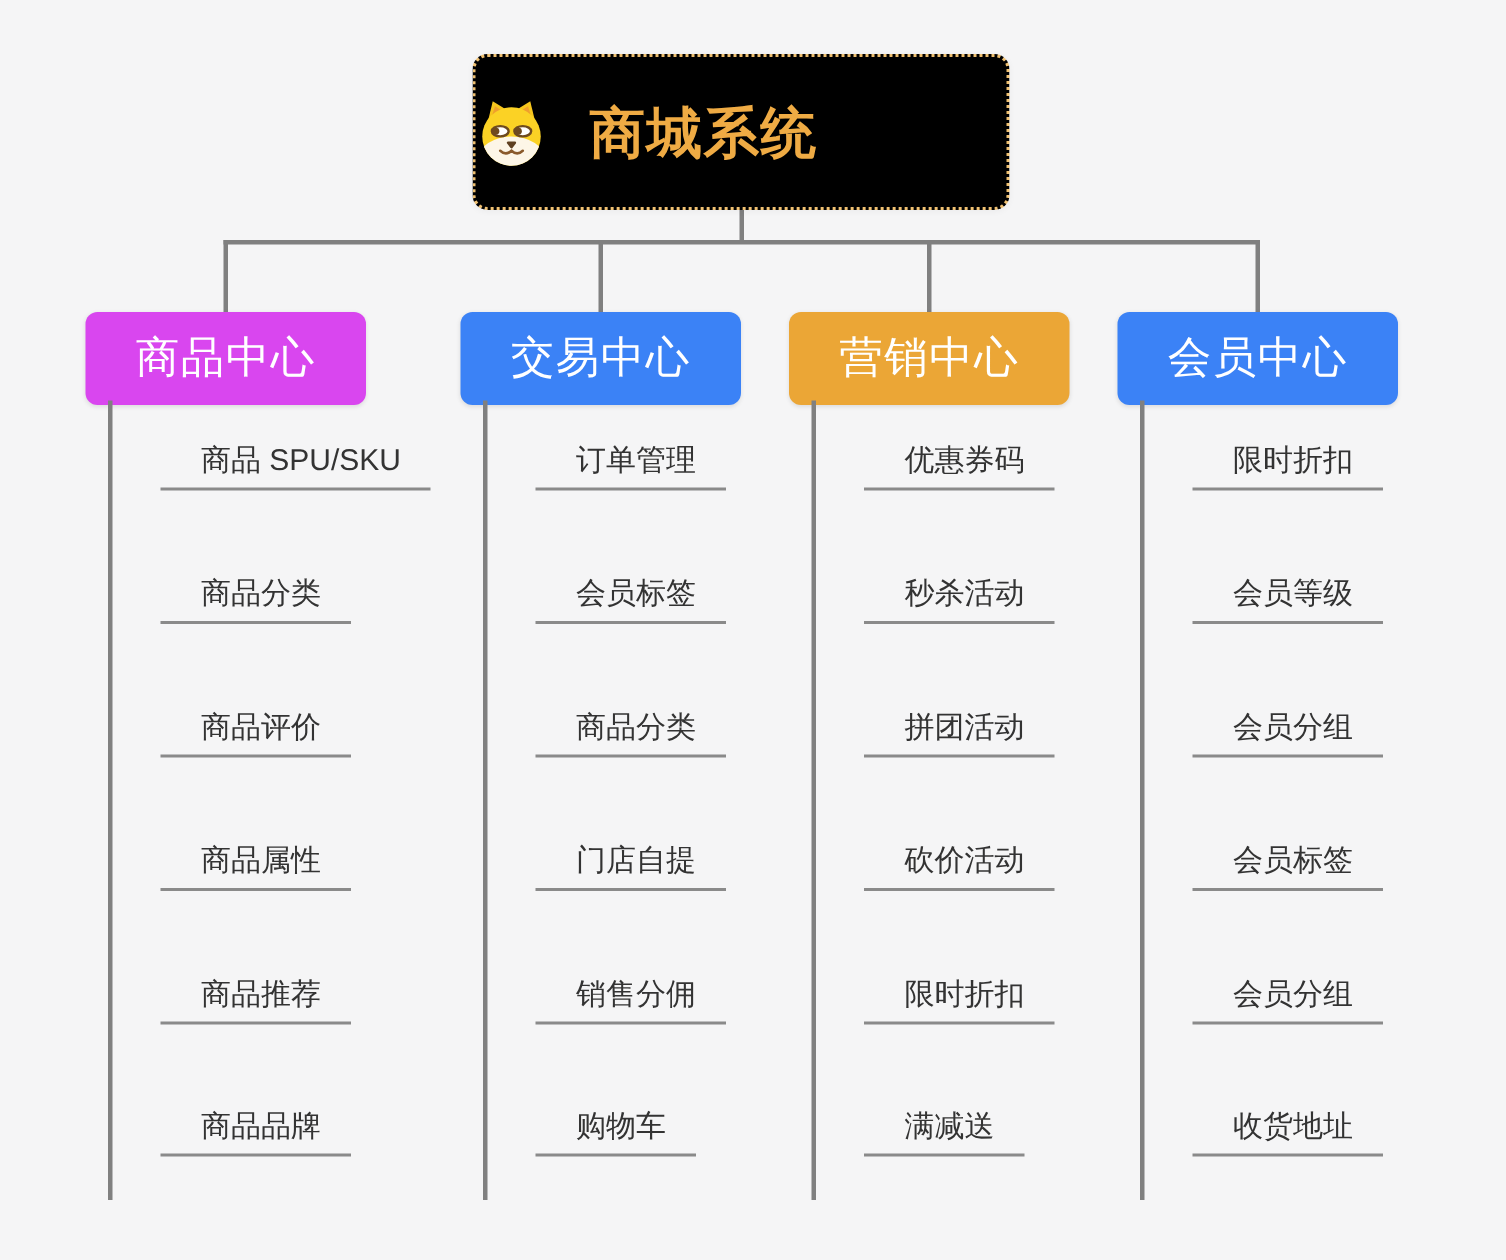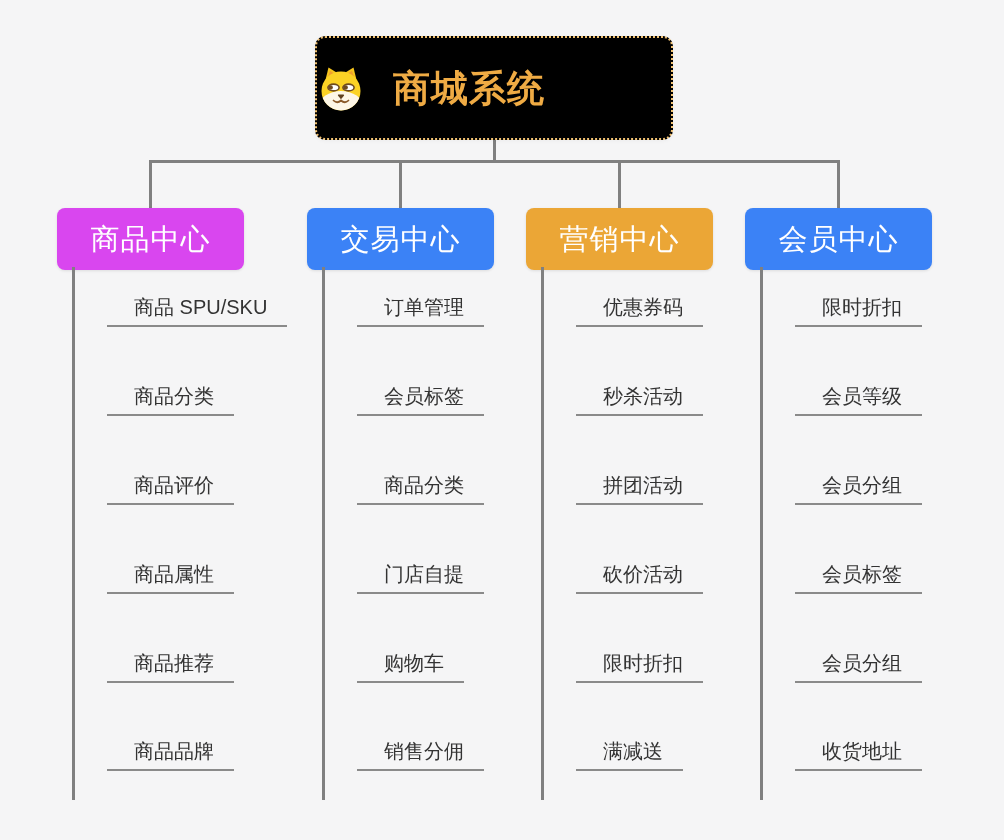--- a/index.html
+++ b/index.html
@@ -115,24 +115,24 @@
   <div class="slot">
       <div class="leaf">会员标签</div>
     </div>
   <div class="slot">
       <div class="leaf">商品分类</div>
     </div>
   <div class="slot">
       <div class="leaf">门店自提</div>
     </div>
   <div class="slot">
-      <div class="leaf">购物车</div>
+      <div class="leaf">销售分佣</div>
     </div>
   <div class="slot">
-      <div class="leaf">销售分佣</div>
+      <div class="leaf">购物车</div>
     </div>
 </div>
 
 <div class="col c3">
   <div class="slot">
       <div class="leaf">优惠券码</div>
     </div>
   <div class="slot">
       <div class="leaf">秒杀活动</div>
     </div>

